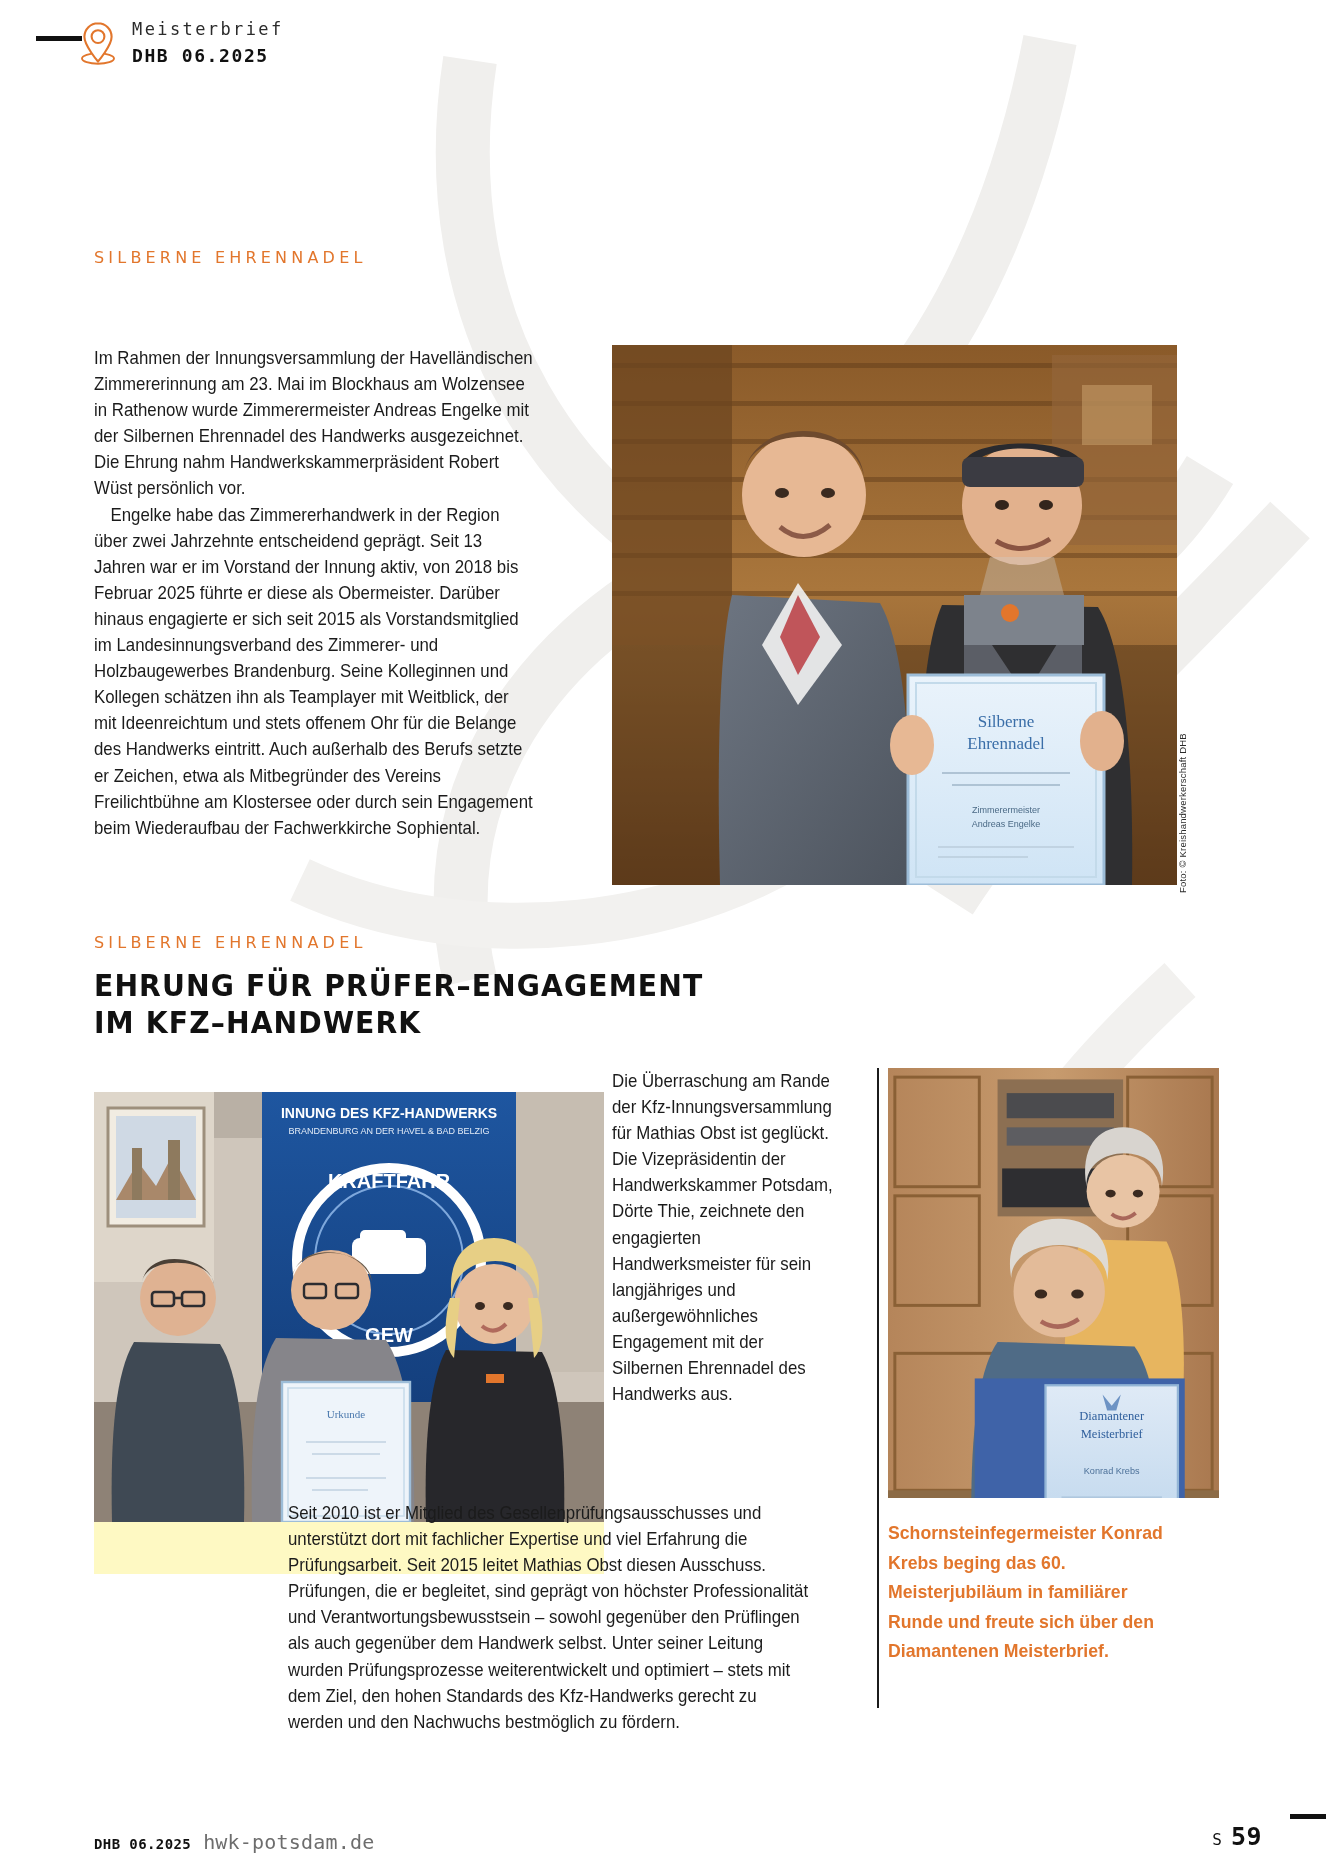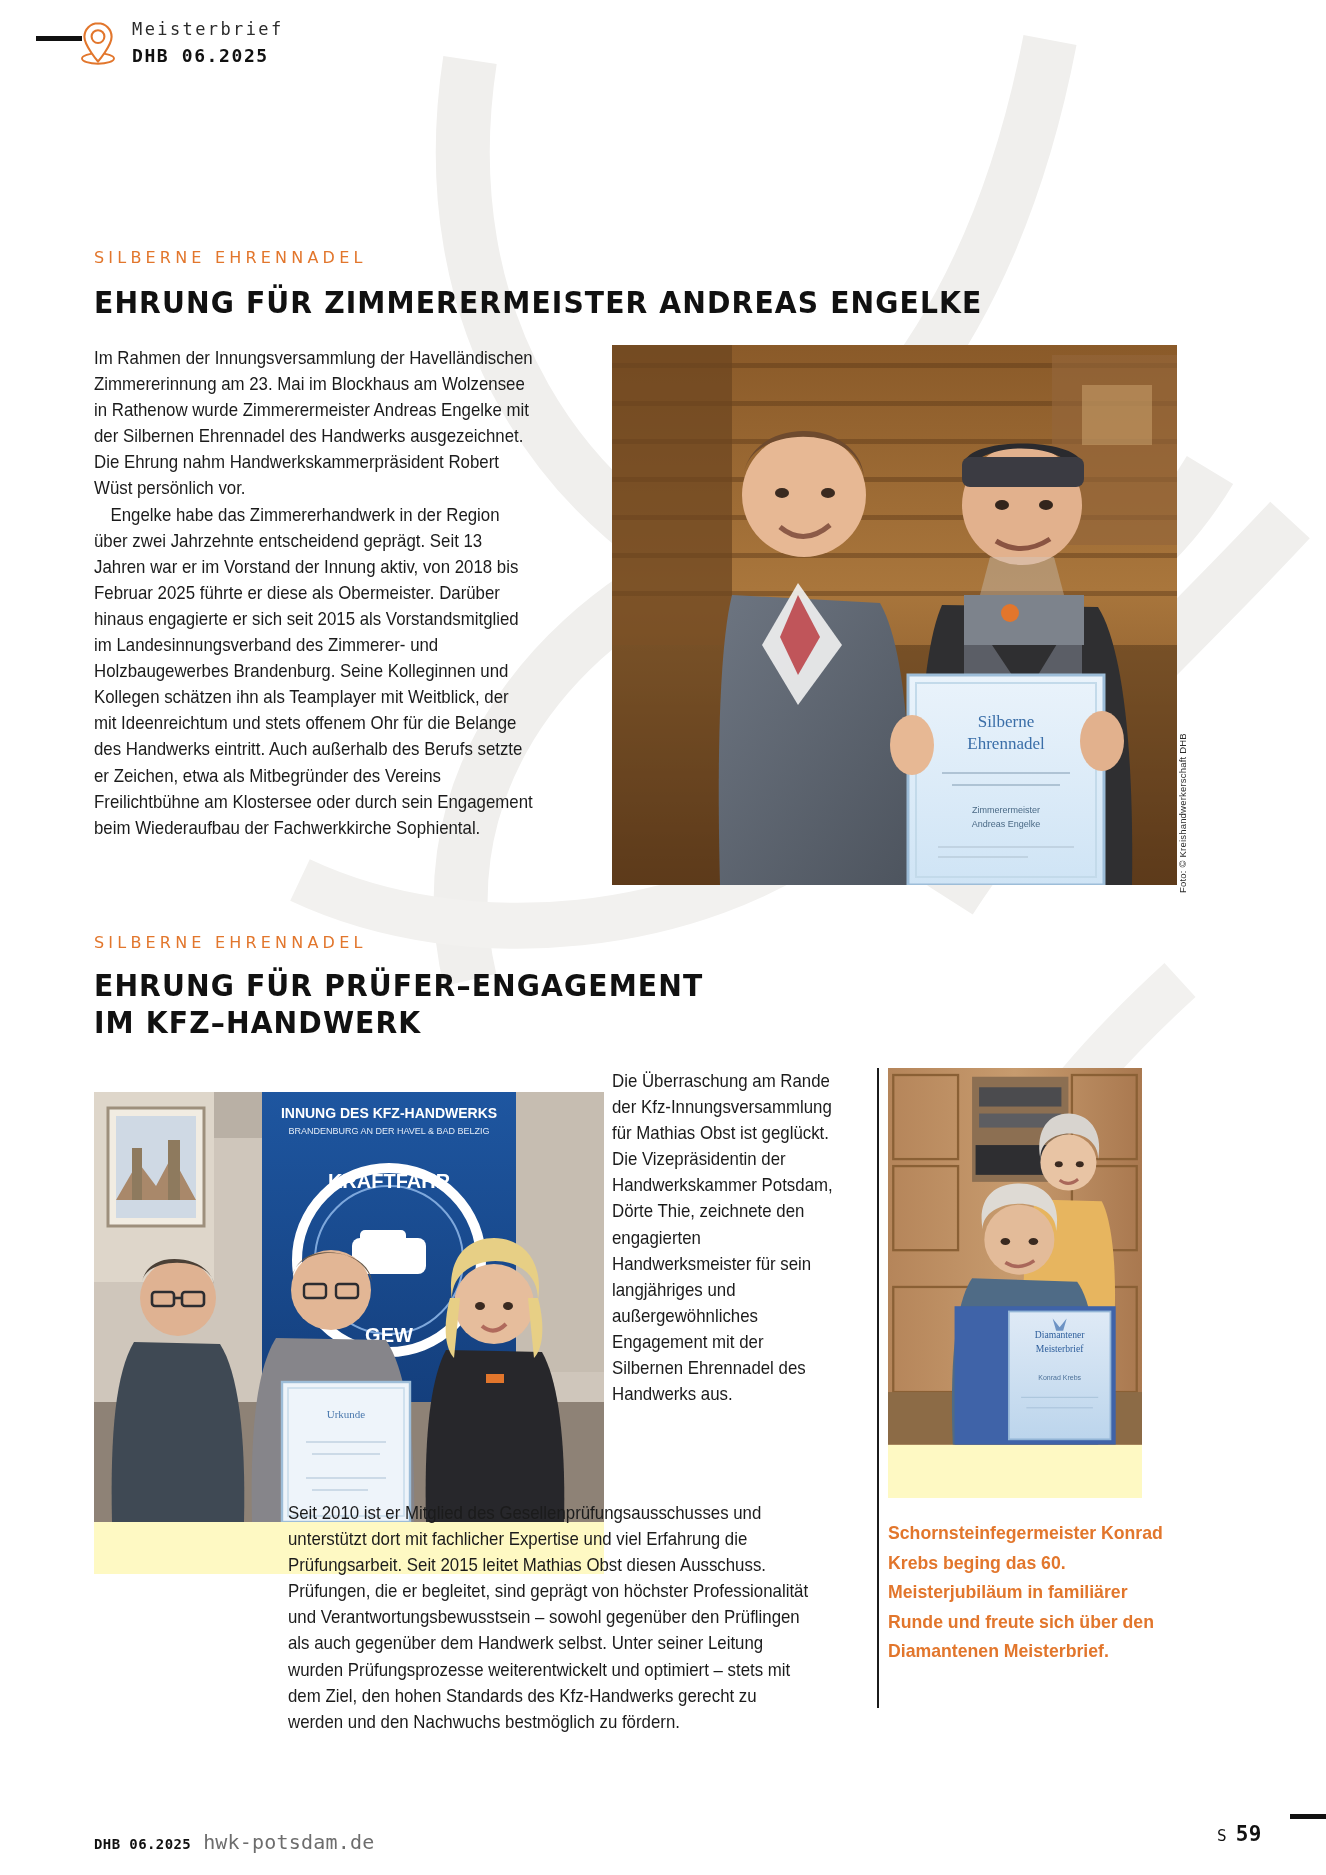--- a/index.html
+++ b/index.html
@@ -150,21 +150,21 @@
     color: #6d6d6d;
   }
   .footer-s {
     font-family: "DejaVu Sans Mono", monospace;
     font-size: 16px;
     color: #111111;
   }
   .footer-page {
     font-family: "DejaVu Sans Mono", monospace;
     font-weight: bold;
-    font-size: 21px;
+    font-size: 25px;
     color: #111111;
     letter-spacing: .5px;
   }
   .footer-rule {
     position: absolute;
     right: 0;
     top: 1814px;
     width: 36px;
     height: 5px;
     background: #111111;
@@ -200,23 +200,20 @@
       <div class="header-text">
         <div class="header-kicker">Meisterbrief</div>
         <div class="header-issue">DHB 06.2025</div>
       </div>
     </div>
 
     <div style="position:absolute; left:94px; top:250px;">
       <div class="kicker">SILBERNE EHRENNADEL</div>
     </div>
 
-    <div style="position:absolute; left:94px; top:285px;">
-      <div class="headline">EHRUNG FÜR ZIMMERERMEISTER ANDREAS ENGELKE</div>
-    </div>
 
     <div class="body-col" style="position:absolute; left:94px; top:345px; width:480px;">
       <p>Im Rahmen der Innungsversammlung der Havelländischen Zimmererinnung am 23. Mai im Blockhaus am Wolzensee in Rathenow wurde Zimmerermeister Andreas Engelke mit der Silbernen Ehrennadel des Handwerks ausgezeichnet. Die Ehrung nahm Handwerkskammerpräsident Robert Wüst persönlich vor.</p>
       <p>Engelke habe das Zimmererhandwerk in der Region über zwei Jahrzehnte entscheidend geprägt. Seit 13 Jahren war er im Vorstand der Innung aktiv, von 2018 bis Februar 2025 führte er diese als Obermeister. Darüber hinaus engagierte er sich seit 2015 als Vorstandsmitglied im Landesinnungsverband des Zimmerer- und Holzbaugewerbes Brandenburg. Seine Kolleginnen und Kollegen schätzen ihn als Teamplayer mit Weitblick, der mit Ideenreichtum und stets offenem Ohr für die Belange des Handwerks eintritt. Auch außerhalb des Berufs setzte er Zeichen, etwa als Mitbegründer des Vereins Freilichtbühne am Klostersee oder durch sein Engagement beim Wiederaufbau der Fachwerkkirche Sophiental.</p>
     </div>
 
     <div class="photo" style="left:612px; top:345px; width:565px; height:540px;">
       <svg class="ph-inner" viewBox="0 0 565 540" preserveAspectRatio="none" aria-hidden="true">
         <defs>
           <linearGradient id="wood" x1="0" y1="0" x2="0" y2="1">
@@ -377,21 +374,21 @@
     <div class="body-col" style="position:absolute; left:612px; top:1068px; width:245px;">
       <p>Die Überraschung am Rande der Kfz-Innungsversammlung für Mathias Obst ist geglückt. Die Vizepräsidentin der Handwerkskammer Potsdam, Dörte Thie, zeichnete den engagierten Handwerksmeister für sein langjähriges und außergewöhnliches Engagement mit der Silbernen Ehrennadel des Handwerks aus.</p>
     </div>
 
     <div class="body-col" style="position:absolute; left:288px; top:1500px; width:575px;">
       <p>Seit 2010 ist er Mitglied des Gesellenprüfungsausschusses und unterstützt dort mit fachlicher Expertise und viel Erfahrung die Prüfungsarbeit. Seit 2015 leitet Mathias Obst diesen Ausschuss. Prüfungen, die er begleitet, sind geprägt von höchster Professionalität und Verantwortungsbewusstsein – sowohl gegenüber den Prüflingen als auch gegenüber dem Handwerk selbst. Unter seiner Leitung wurden Prüfungsprozesse weiterentwickelt und optimiert – stets mit dem Ziel, den hohen Standards des Kfz-Handwerks gerecht zu werden und den Nachwuchs bestmöglich zu fördern.</p>
     </div>
 
     <div class="divider-v" style="left:877px; top:1068px; height:640px;"></div>
 
-    <div class="photo" style="left:888px; top:1068px; width:254px; height:430px;">
+    <div class="photo" style="left:888px; top:1068px; width:331px; height:430px;">
       <svg class="ph-inner" viewBox="0 0 290 430" preserveAspectRatio="none" aria-hidden="true">
         <defs>
           <linearGradient id="cab" x1="0" y1="0" x2="1" y2="0">
             <stop offset="0" stop-color="#b5855a"></stop>
             <stop offset="0.5" stop-color="#c79b6e"></stop>
             <stop offset="1" stop-color="#a9784f"></stop>
           </linearGradient>
           <linearGradient id="diamond" x1="0" y1="0" x2="0" y2="1">
             <stop offset="0" stop-color="#dfeaf6"></stop>
             <stop offset="1" stop-color="#bcd5ec"></stop>

